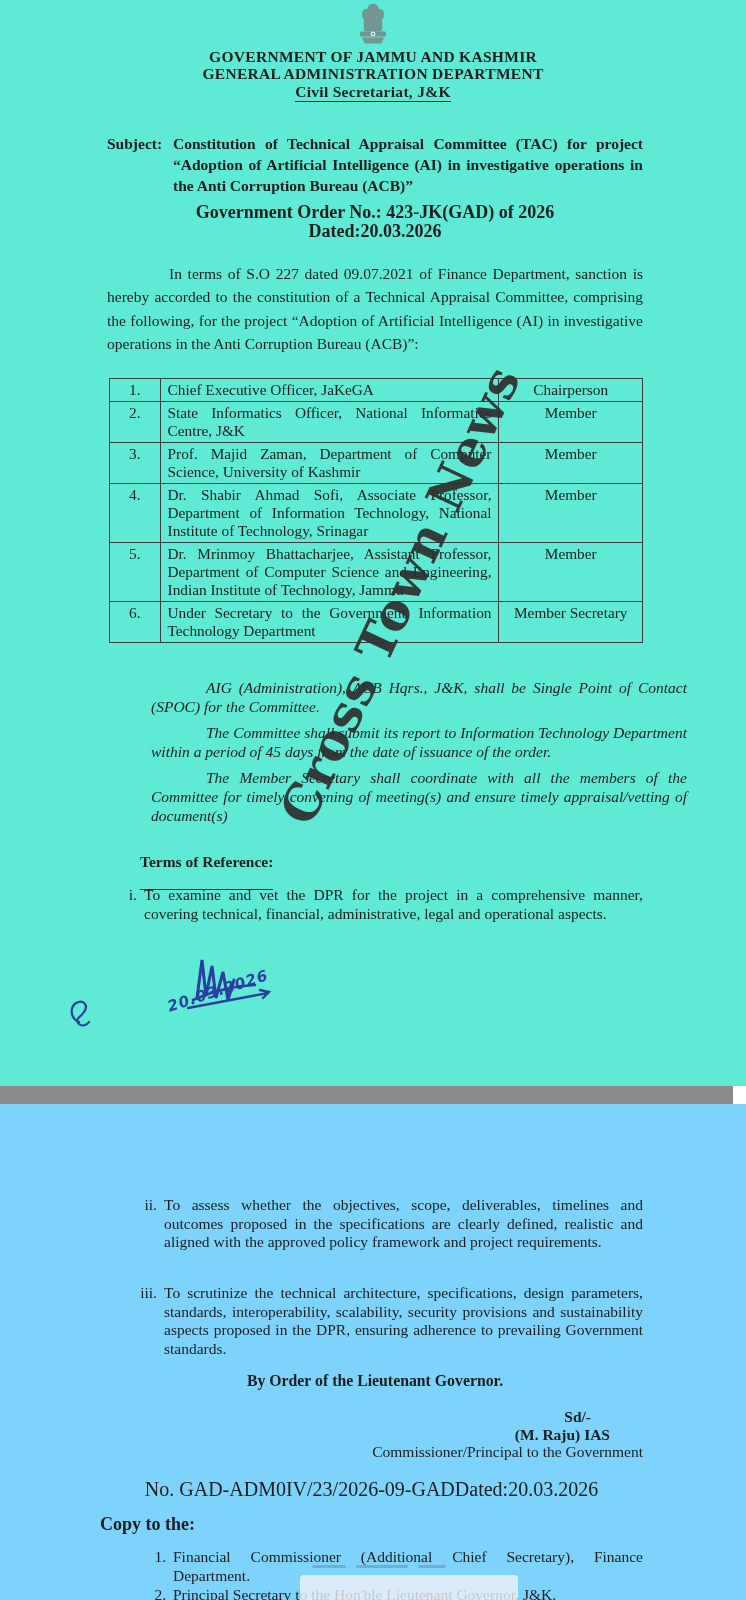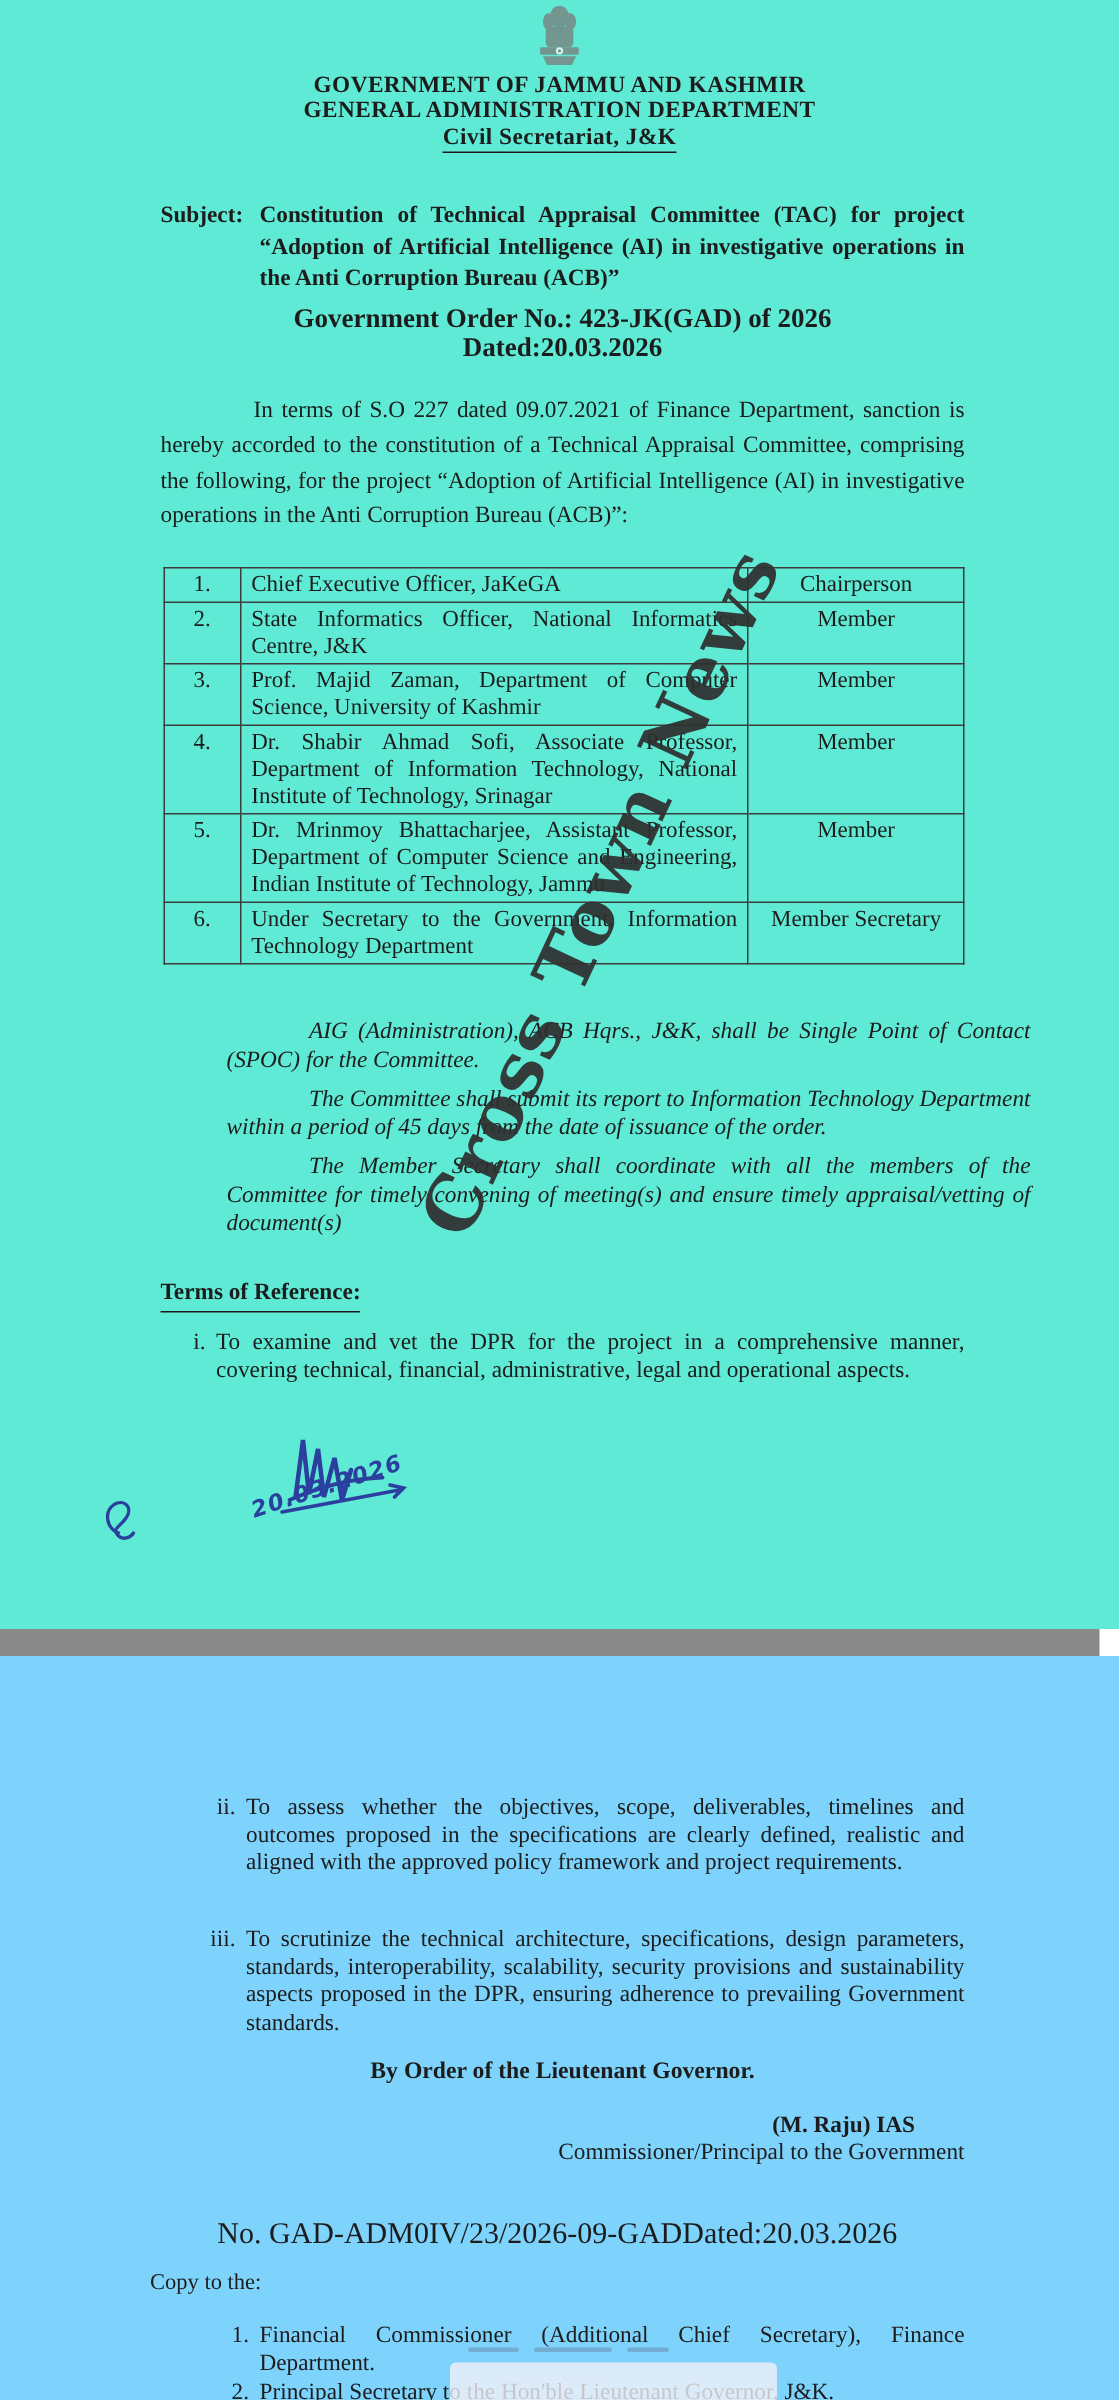--- a/index.html
+++ b/index.html
@@ -39,21 +39,21 @@
   .ctable .num-cell  { width:38px;  text-align:center; }
   .ctable .mem-cell  { width:348px; text-align:justify; }
   .ctable .role-cell { width:134px; text-align:center; }
 
   .italics { position:absolute; left:107px; width:536px; top:678px;
              font-size:15.5px; font-style:italic; line-height:19px; text-align:justify;margin-left:44px; }
   .italics p { margin:0 0 7px 0; text-indent:55px; }
 
   .terms-heading { position:absolute; left:107px; top:853px;
                    font-weight:bold; font-size:15.5px; }
-  .terms-heading span { border-bottom:1.7px solid #1c1c1c; padding-bottom:4px; }
+  .terms-heading span { border-bottom:1.7px solid #1c1c1c; padding-bottom:19px;margin-left:33px; }
 
   .roman-item { position:absolute; width:536px; display:flex;
                 font-size:15.5px; line-height:18.7px; }
   .roman-item .mk { flex:none; text-align:right; padding-right:7px; }
   .roman-item .tx { flex:1; text-align:justify; }
   .m30 .mk { width:30px; }
   .m50 .mk { width:50px; }
 
   .sig-wrap { position:absolute; left:55px; top:940px; width:290px; height:100px; z-index:4; }
   .hand-date { position:absolute; left:168px; top:998px; z-index:5;
@@ -72,21 +72,21 @@
   .item-ii  { left:107px; top:92px; }
   .item-iii { left:107px; top:180px; }
   .by-order { position:absolute; left:107px; width:536px; top:268px;
               text-align:center; font-weight:bold; font-size:15.8px; }
   .sd-block { position:absolute; left:107px; width:536px; top:304px;
               text-align:right; font-size:15.5px; line-height:17.5px; }
   .sd-block .sd   { font-weight:bold; padding-right:52px; }
   .sd-block .nm   { font-weight:bold; padding-right:33px; }
   .ref-row  { position:absolute; left:100px; width:543px; top:374px;
               display:flex; justify-content:center; font-size:20px; }
-  .copy-head{ position:absolute; left:100px; top:410px; font-weight:normal; font-size:15px; }
+  .copy-head{ position:absolute; left:100px; top:410px; font-weight:bold; font-size:18px; }
   .copy-list{ position:absolute; left:150px; width:493px; top:443px;
               font-size:15.5px; line-height:19px; }
   .copy-item{ display:flex; }
   .copy-item .no { flex:none; width:16px; text-align:right; padding-right:7px; }
   .copy-item .tx { flex:1; text-align:justify; }
 
   .stamp { position:absolute; left:300px; top:471px; width:218px; height:30px;
            background:rgba(243,241,248,.8); border-radius:4px; z-index:3; }
   .stamp-marks { position:absolute; left:312px; top:461px; width:190px; height:8px; z-index:3; }
   .stamp-marks i { display:inline-block; height:3px; background:rgba(95,85,110,.3);
@@ -206,20 +206,21 @@
     </div>
 
     <div class="roman-item m50 item-iii">
       <span class="mk">iii.</span>
       <span class="tx">To scrutinize the technical architecture, specifications, design parameters, standards, interoperability, scalability, security provisions and sustainability aspects proposed in the DPR, ensuring adherence to prevailing Government standards.</span>
     </div>
 
     <div class="by-order">By Order of the Lieutenant Governor.</div>
 
     <div class="sd-block">
+      <div class="sd">Sd/-</div>
       <div class="nm">(M. Raju) IAS</div>
       <div>Commissioner/Principal to the Government</div>
     </div>
 
     <div class="ref-row">
       <span>No. GAD-ADM0IV/23/2026-09-GAD</span>
       <span>Dated:20.03.2026</span>
     </div>
 
     <div class="copy-head">Copy to the:</div>

